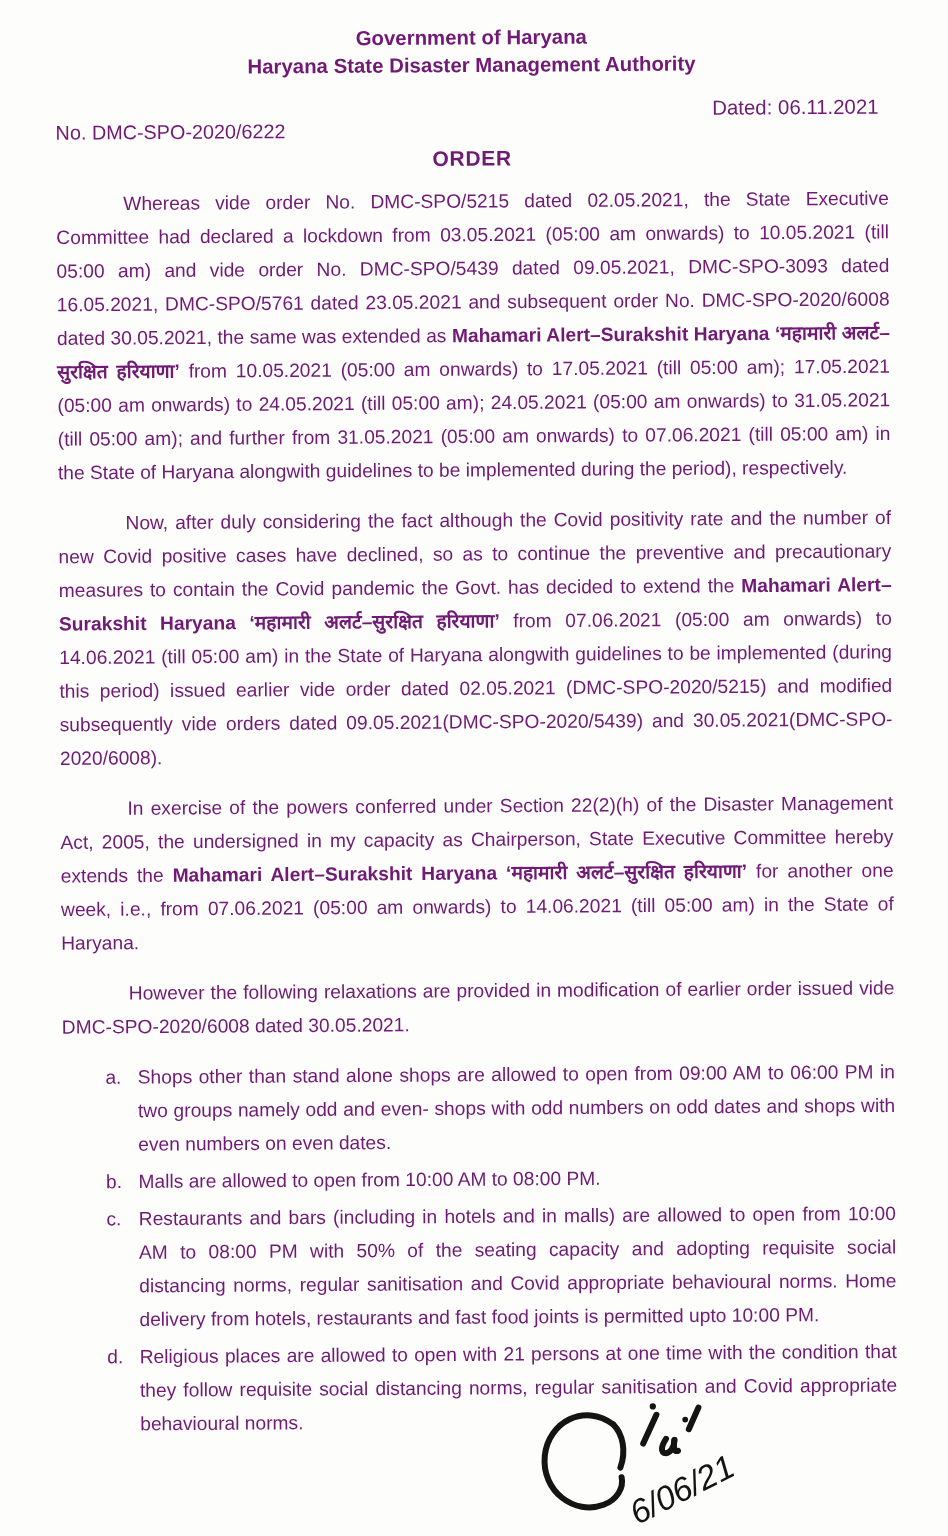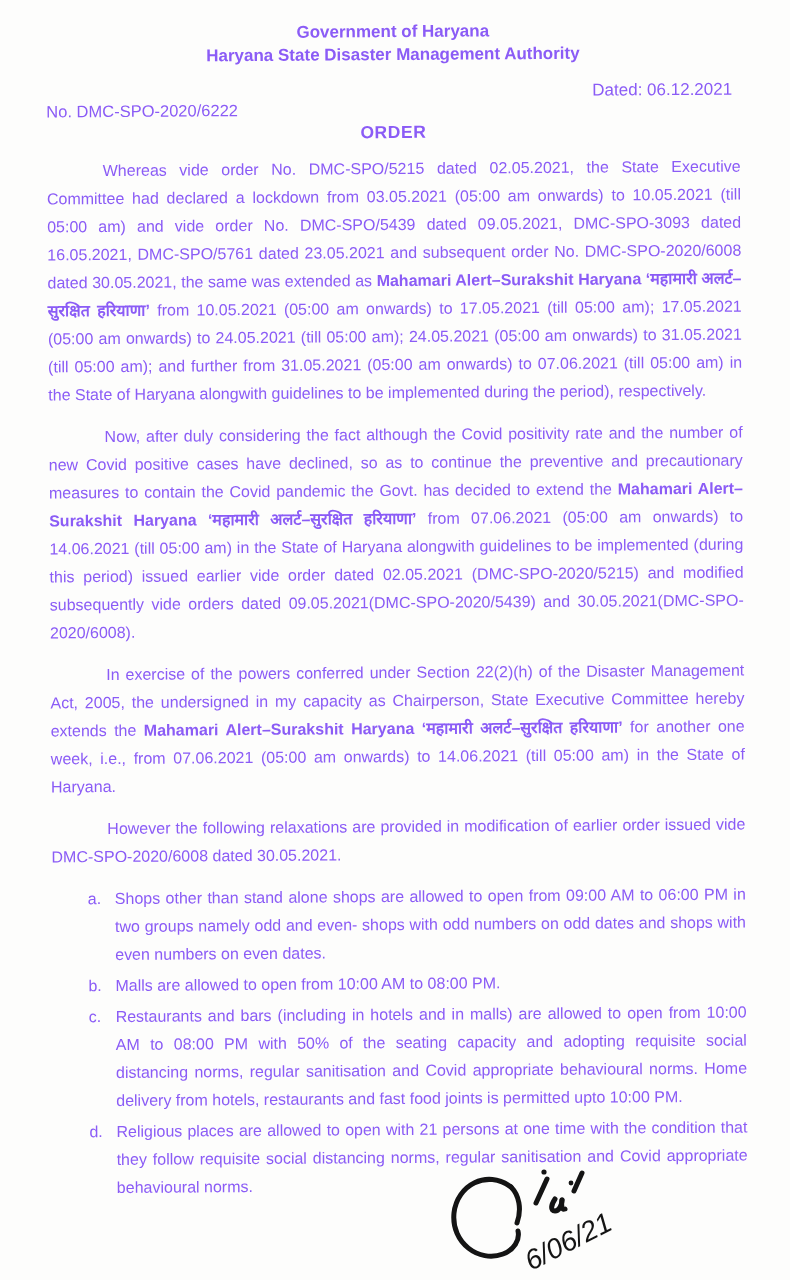--- a/index.html
+++ b/index.html
@@ -4,21 +4,21 @@
 <style>
   html, body { margin: 0; padding: 0; background: #e8e8e8; }
   .page {
     position: relative;
     width: 790px;
     height: 1280px;
     margin: 0 auto;
     background: #fdfdfc;
     overflow: hidden;
     font-family: "Liberation Sans", "DejaVu Sans", sans-serif;
-    color: #8b5cf6;
+    color: #701a75;
   }
   .sheet {
     position: absolute;
     left: 0; top: 0; right: 0; bottom: 0;
     padding: 20px 46px 0 50px;
     transform: rotate(-0.4deg);
     transform-origin: 50% 50%;
   }
   .doc-header { text-align: center; font-weight: bold; font-size: 17px; line-height: 23px; }
   .meta-row { position: relative; margin-top: 30px; font-size: 16.5px; height: 24px; }
@@ -51,21 +51,21 @@
 <div class="page">
   <div class="sheet">
 
     <div class="doc-header">
       <div>Government of Haryana</div>
       <div>Haryana State Disaster Management Authority</div>
     </div>
 
     <div class="meta-row">
       <span class="ref-no">No. DMC-SPO-2020/6222</span>
-      <span class="dated">Dated: 06.12.2021</span>
+      <span class="dated">Dated: 06.11.2021</span>
     </div>
 
     <div class="order-title">
       <span class="u">ORDER</span>
     </div>
 
     <p class="para"><span>Whereas vide order No. DMC-SPO/5215 dated 02.05.2021, the State Executive Committee had declared a lockdown from 03.05.2021 (05:00 am onwards) to 10.05.2021 (till 05:00 am) and vide order No. DMC-SPO/5439 dated 09.05.2021, DMC-SPO-3093 dated 16.05.2021, DMC-SPO/5761 dated 23.05.2021 and subsequent order No. DMC-SPO-2020/6008 dated 30.05.2021, the same was extended as </span><span class="b">Mahamari Alert–Surakshit Haryana</span><span class="b"> ‘महामारी अलर्ट–सुरक्षित हरियाणा’</span><span> from 10.05.2021 (05:00 am onwards) to 17.05.2021 (till 05:00 am); 17.05.2021 (05:00 am onwards) to 24.05.2021 (till 05:00 am); 24.05.2021 (05:00 am onwards) to 31.05.2021 (till 05:00 am); and further from 31.05.2021 (05:00 am onwards) to 07.06.2021 (till 05:00 am) in the State of Haryana alongwith guidelines to be implemented during the period), respectively.</span></p>
 
     <p class="para"><span>Now, after duly considering the fact although the Covid positivity rate and the number of new Covid positive cases have declined, so as to continue the preventive and precautionary measures to contain the Covid pandemic the Govt. has decided to extend the </span><span class="b">Mahamari Alert–Surakshit Haryana</span><span class="b"> ‘महामारी अलर्ट–सुरक्षित हरियाणा’</span><span> from 07.06.2021 (05:00 am onwards) to 14.06.2021 (till 05:00 am) in the State of Haryana alongwith guidelines to be implemented (during this period) issued earlier vide order dated 02.05.2021 (DMC-SPO-2020/5215) and modified subsequently vide orders dated 09.05.2021(DMC-SPO-2020/5439) and 30.05.2021(DMC-SPO-2020/6008).</span></p>
 

